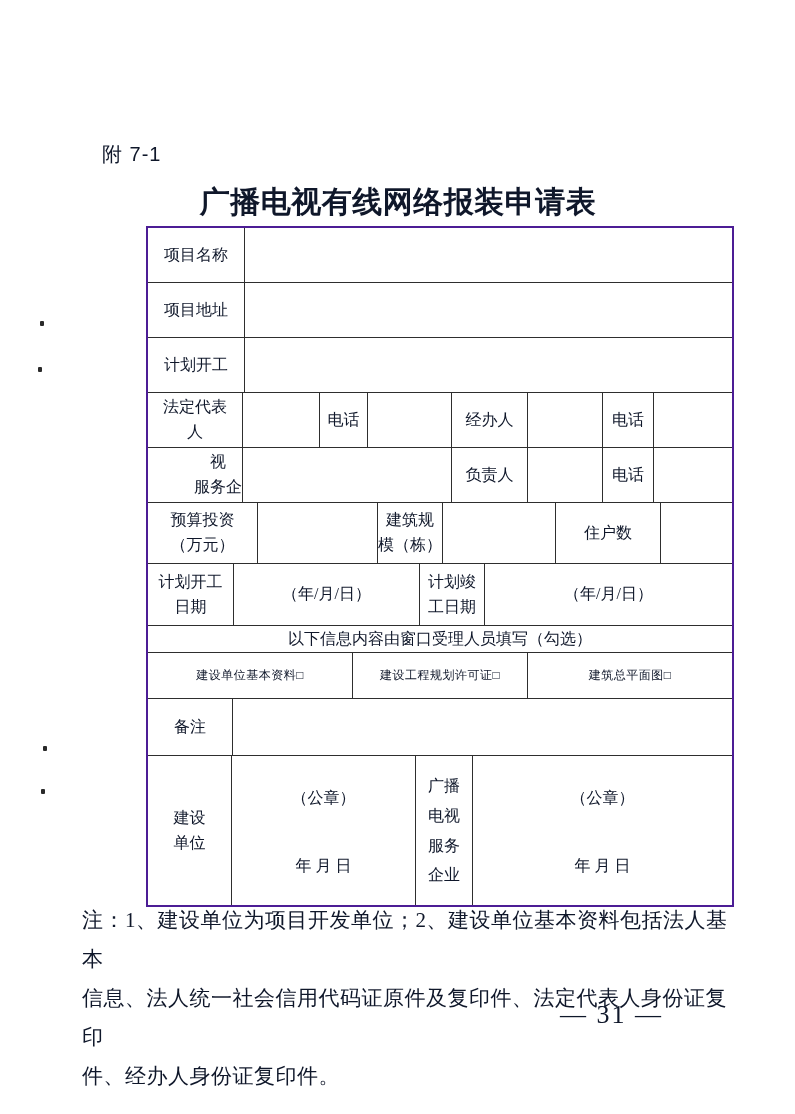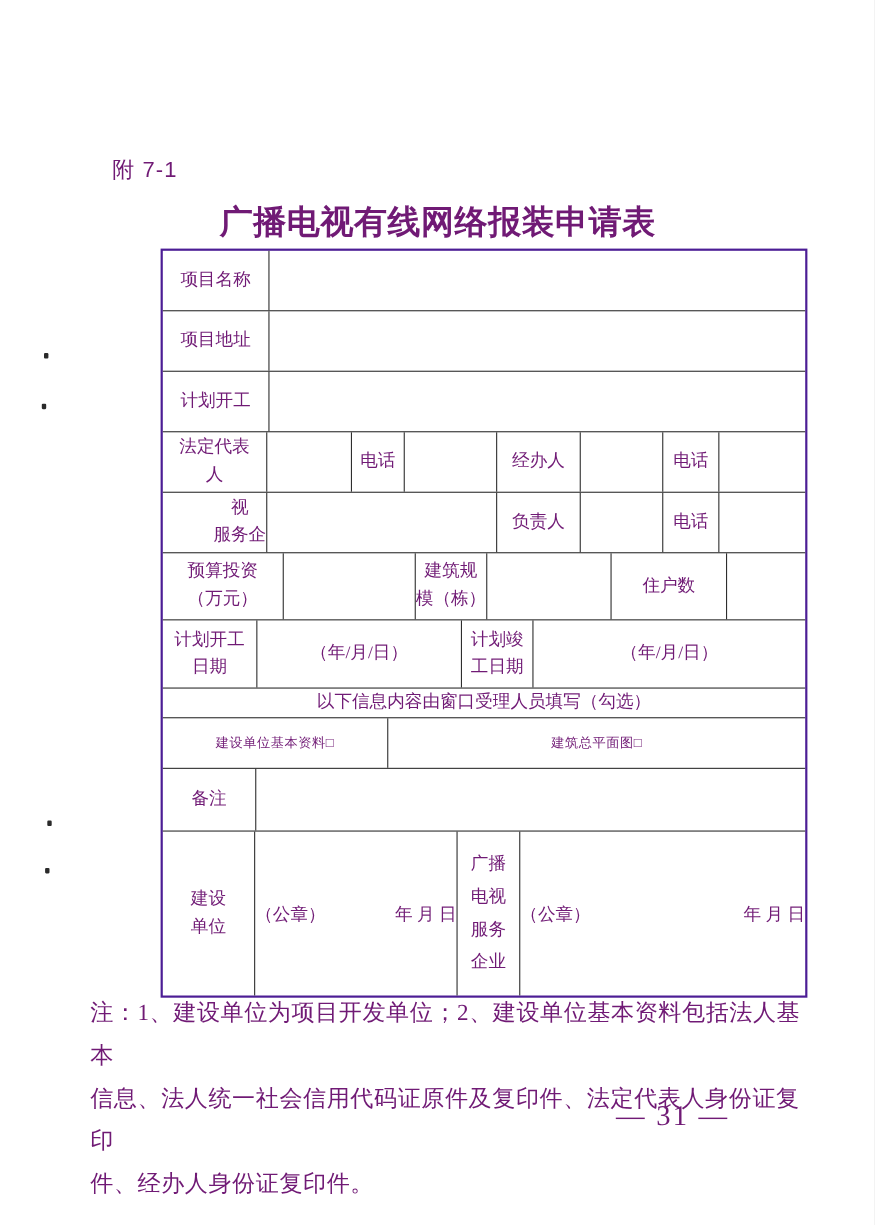--- a/index.html
+++ b/index.html
@@ -1,19 +1,19 @@
 <!DOCTYPE html>
 <html><head>
 <meta charset="utf-8">
 <style>
   html,body { margin:0; padding:0; background:#e9e9e9; }
   .page {
     position:relative; width:795px; height:1114px; margin:0 auto;
     background:#ffffff; overflow:hidden;
-    font-family:"Liberation Serif","DejaVu Serif",serif; color:#701a75;
+    font-family:"Liberation Serif","DejaVu Serif",serif; color:#0f172a;
   }
   .doc-label {
     position:absolute; left:102px; top:141px;
     font-size:20px; letter-spacing:1px;
     font-family:"Liberation Sans","DejaVu Sans",sans-serif; font-weight:500;
   }
   .title {
     position:absolute; left:98px; top:182px; width:600px; text-align:center;
     font-size:30px; font-weight:bold; letter-spacing:0.5px;
     font-family:"Liberation Sans","DejaVu Sans",sans-serif;
@@ -26,21 +26,21 @@
   .row:last-child { border-bottom:none; }
   .c {
     box-sizing:border-box; border-right:1.5px solid #2e2e2e;
     display:flex; align-items:center; justify-content:center;
     text-align:center; font-size:16px; line-height:1.55;
     white-space:pre-line; overflow:hidden;
   }
   .c:last-child { border-right:none; }
   .grow { flex:1 1 auto; }
   .sign {
-    flex-direction:row; justify-content:space-between;
+    flex-direction:column; justify-content:space-between;
     padding:30px 0 26px 0;
   }
   .vlabel { line-height:1.85; }
   .hdr { font-size:16px; }
   .chk { font-size:12px; letter-spacing:0.5px; }
   .note {
     position:absolute; left:82px; top:901px; width:652px;
     font-size:21px; line-height:39px; white-space:pre-line;
     letter-spacing:0.5px;
   }
@@ -121,20 +121,21 @@
 工日期</div>
       <div class="c grow">（年/月/日）</div>
     </div>
 
     <div class="row" style="height:27px;">
       <div class="c grow hdr">以下信息内容由窗口受理人员填写（勾选）</div>
     </div>
 
     <div class="row" style="height:46px;">
       <div class="c chk" style="flex:0 0 205px;">建设单位基本资料□</div>
+      <div class="c chk" style="flex:0 0 175px;">建设工程规划许可证□</div>
       <div class="c chk grow">建筑总平面图□</div>
     </div>
 
     <div class="row" style="height:57px;">
       <div class="c" style="flex:0 0 85px;">备注</div>
       <div class="c grow"></div>
     </div>
 
     <div class="row" style="height:149px;">
       <div class="c" style="flex:0 0 84px;">建设

